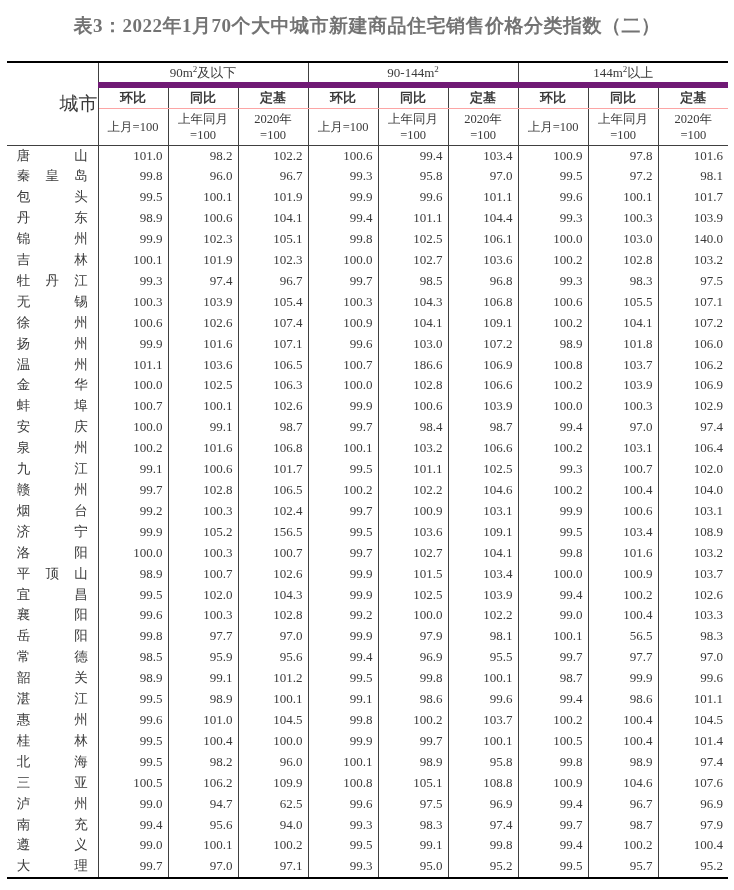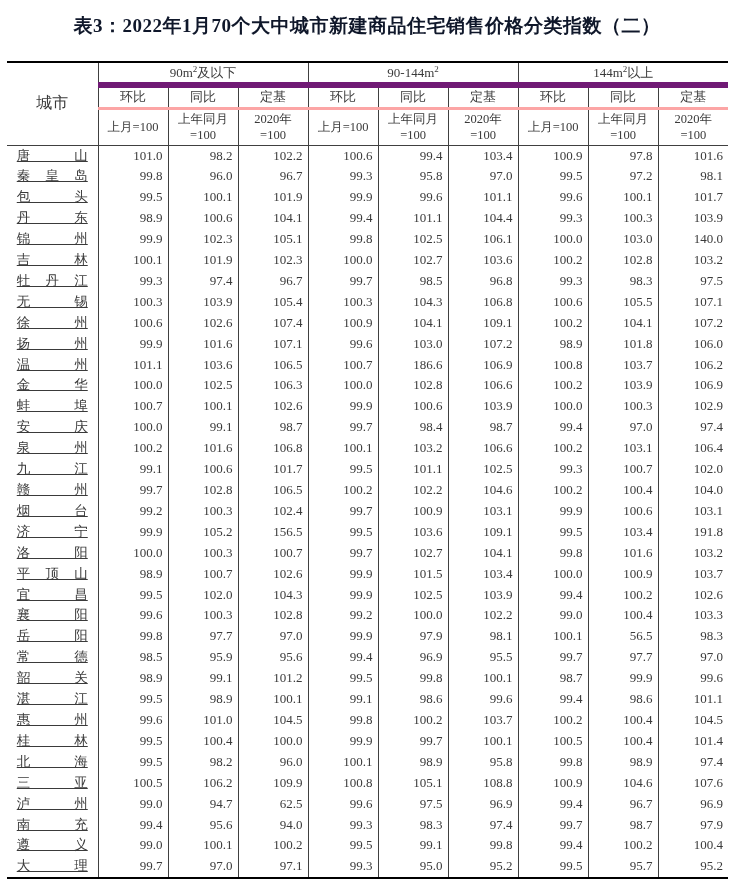--- a/index.html
+++ b/index.html
@@ -8,21 +8,21 @@
     background: #ffffff;
     font-family: "Liberation Serif", "DejaVu Serif", serif;
     color: #3a3a3a;
     overflow: hidden;
   }
   .page-title {
     margin-top: 13px;
     text-align: center;
     font-size: 19px;
     font-weight: bold;
-    color: #0f172a;
+    color: #737373;
     letter-spacing: 0.5px;
     white-space: nowrap;
   }
   table.price-table {
     margin: 22px 0 0 7px;
     width: 721px;
     border-collapse: collapse;
     table-layout: fixed;
     border-top: 2px solid #000000;
     border-bottom: 2px solid #000000;
@@ -34,35 +34,34 @@
     border-left: 1px solid #404040;
     border-right: 1px solid #404040;
     font-size: 13px;
     color: #3a3a3a;
   }
   tr > th:first-child, tr > td:first-child { border-left: none; }
   tr > th:last-child,  tr > td:last-child  { border-right: none; }
   
   thead th { text-align: center; vertical-align: middle; }
   th.group-h { height: 23px; border-bottom: 6px solid #701a75; }
-  th.sub-h   { height: 23px; border-bottom: 3px solid #fca5a5; }
+  th.sub-h   { height: 23px; border-bottom: 1px solid #fca5a5; font-weight: bold; }
   th.base-h  { height: 37px; border-bottom: 1px solid #404040; white-space: pre-line; line-height: 16px; font-size: 12.5px; }
-  th.city-h  { border-bottom: 1px solid #404040; font-size: 16px; }
+  th.city-h  { border-bottom: 1px solid #404040; font-size: 19px; text-align: right; }
   .sup { font-size: 9px; vertical-align: 5px; }
   
   tbody td { height: 20.9px; line-height: 20.9px; white-space: nowrap; overflow: hidden; }
   td.val { text-align: right; padding-right: 5px; font-size: 13px; }
   td.city { text-align: center; }
   td.city .city-name {
     display: inline-block;
     width: 71px;
     text-align: justify;
     text-align-last: justify;
     font-size: 13.5px;
-    text-decoration: underline;
   }
 </style>
 </head>
 <body>
 
 <div class="page-title">表3：2022年1月70个大中城市新建商品住宅销售价格分类指数（二）</div>
 
 <table class="price-table">
   <colgroup>
     <col class="c-city">
@@ -332,21 +331,21 @@
       <tr>
         <td class="city"><span class="city-name">济宁</span></td>
         <td class="val">99.9</td>
         <td class="val">105.2</td>
         <td class="val">156.5</td>
         <td class="val">99.5</td>
         <td class="val">103.6</td>
         <td class="val">109.1</td>
         <td class="val">99.5</td>
         <td class="val">103.4</td>
-        <td class="val">191.8</td>
+        <td class="val">108.9</td>
       </tr>
       <tr>
         <td class="city"><span class="city-name">洛阳</span></td>
         <td class="val">100.0</td>
         <td class="val">100.3</td>
         <td class="val">100.7</td>
         <td class="val">99.7</td>
         <td class="val">102.7</td>
         <td class="val">104.1</td>
         <td class="val">99.8</td>

